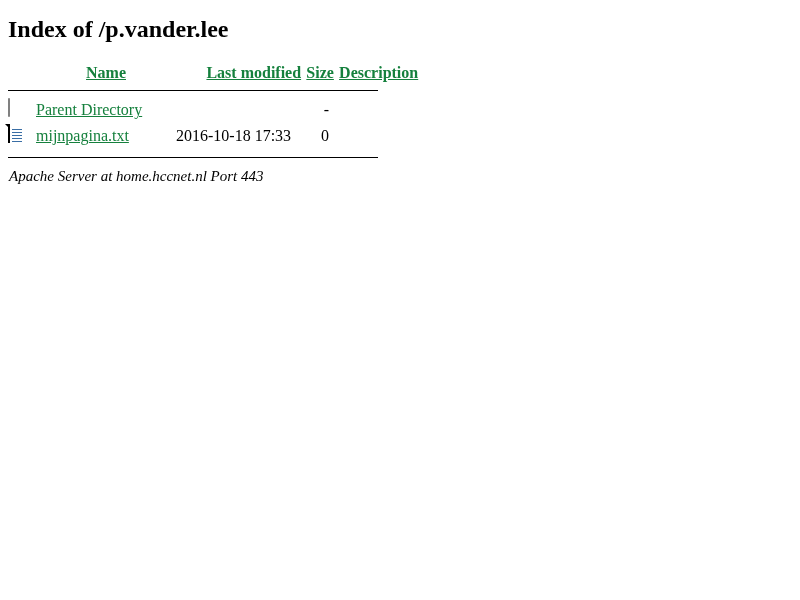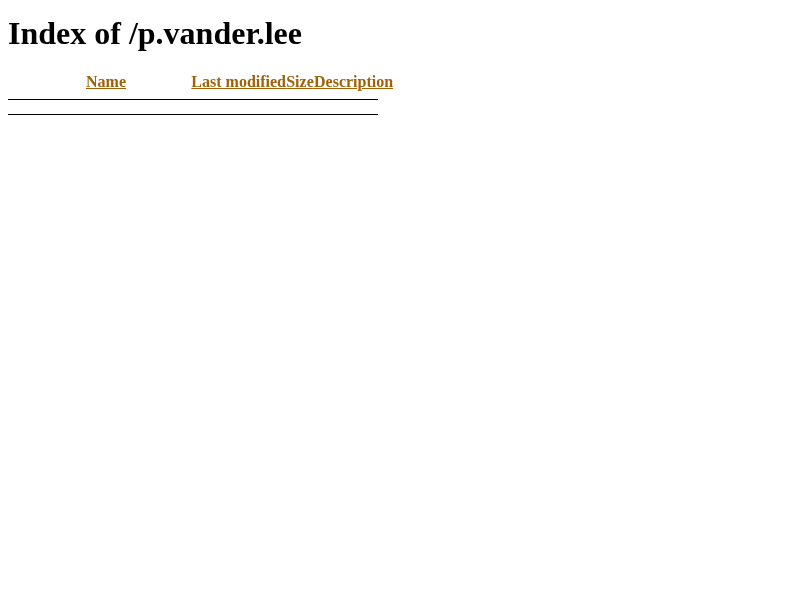--- a/index.html
+++ b/index.html
@@ -14,21 +14,21 @@
     font-size: 16px;
     color: #000000;
     overflow: hidden;
   }
   .page {
     padding: 8px;
     box-sizing: border-box;
   }
   h1.page-title {
     font-family: "Liberation Serif", "DejaVu Serif", serif;
-    font-size: 32px;
+    font-size: 24px;
     font-weight: bold;
     margin: 8px 0 18px 0;
     line-height: 1.1;
     letter-spacing: 0;
   }
   table.index-table {
     border-collapse: collapse;
     border-spacing: 0;
     margin-left: 0;
   }
@@ -44,21 +44,21 @@
   .col-icon   { width: 28px; text-align: left; }
   .col-name   { width: 140px; text-align: left; }
   .col-date   { width: 110px; text-align: right; padding-right: 10px !important; }
   .col-size   { width: 28px;  text-align: right; padding-right: 10px !important; }
   .col-desc   { width: 85px;  text-align: left; margin-left: 48px; }
 
   th.col-icon, th.col-name, th.col-date, th.col-size, th.col-desc {
     height: 26px;
   }
   th a, td a {
-    color: #a16207;
+    color: #15803d;
     text-decoration: underline;
   }
   th a {
     font-weight: bold;
   }
   th.col-name   { text-align: center; }
   th.col-date   { padding-right: 0 !important; }
   th.col-size   { text-align: center; padding-right: 0 !important; }
   th.col-desc   { text-align: left; }
 
@@ -169,24 +169,60 @@
         <th class="col-size"><a href="#">Size</a></th>
         <th class="col-desc"><a href="#">Description</a></th>
       </tr>
 
       <tr class="rule-row">
         <td colspan="5">
           <div class="hr"></div>
         </td>
       </tr>
 
-
+      <tr>
+        <td class="col-icon">
+          <span class="icon-box">
+            <span class="icon-back"></span>
+          </span>
+        </td>
+        <td class="col-name">
+          <a href="#">Parent Directory</a>
+        </td>
+        <td class="col-date"></td>
+        <td class="col-size">-</td>
+        <td class="col-desc"></td>
+      </tr>
+
+      <tr>
+        <td class="col-icon">
+          <span class="icon-box">
+            <span class="icon-text">
+              <span class="corner"></span>
+              <span class="lines">
+                <i></i>
+                  <i></i>
+                  <i></i>
+                  <i></i>
+                  <i></i>
+              </span>
+            </span>
+          </span>
+        </td>
+        <td class="col-name">
+          <a href="#">mijnpagina.txt</a>
+        </td>
+        <td class="col-date">2016-10-18 17:33</td>
+        <td class="col-size">0</td>
+        <td class="col-desc"></td>
+      </tr>
 
       <tr class="rule-row">
         <td colspan="5">
           <div class="hr bottom"></div>
         </td>
       </tr>
     </tbody>
   </table>
 
+  <address class="server-line">Apache Server at home.hccnet.nl Port 443</address>
 
 </div>
 
 </body></html>

